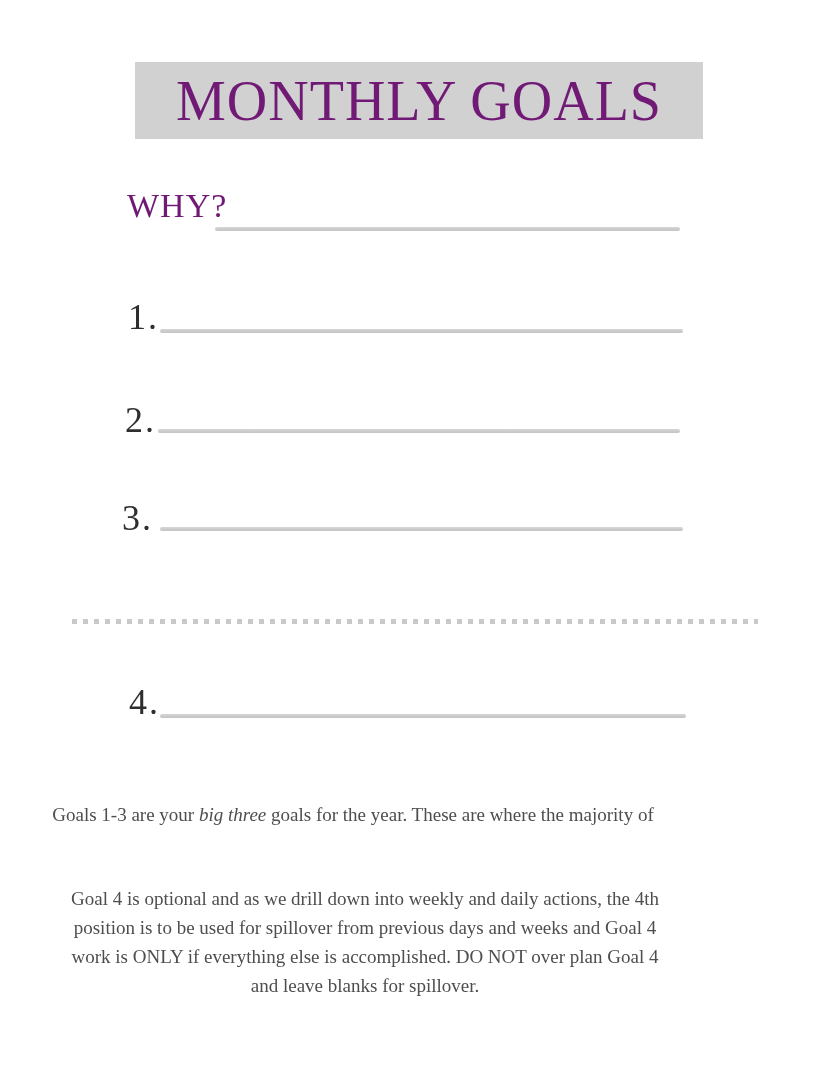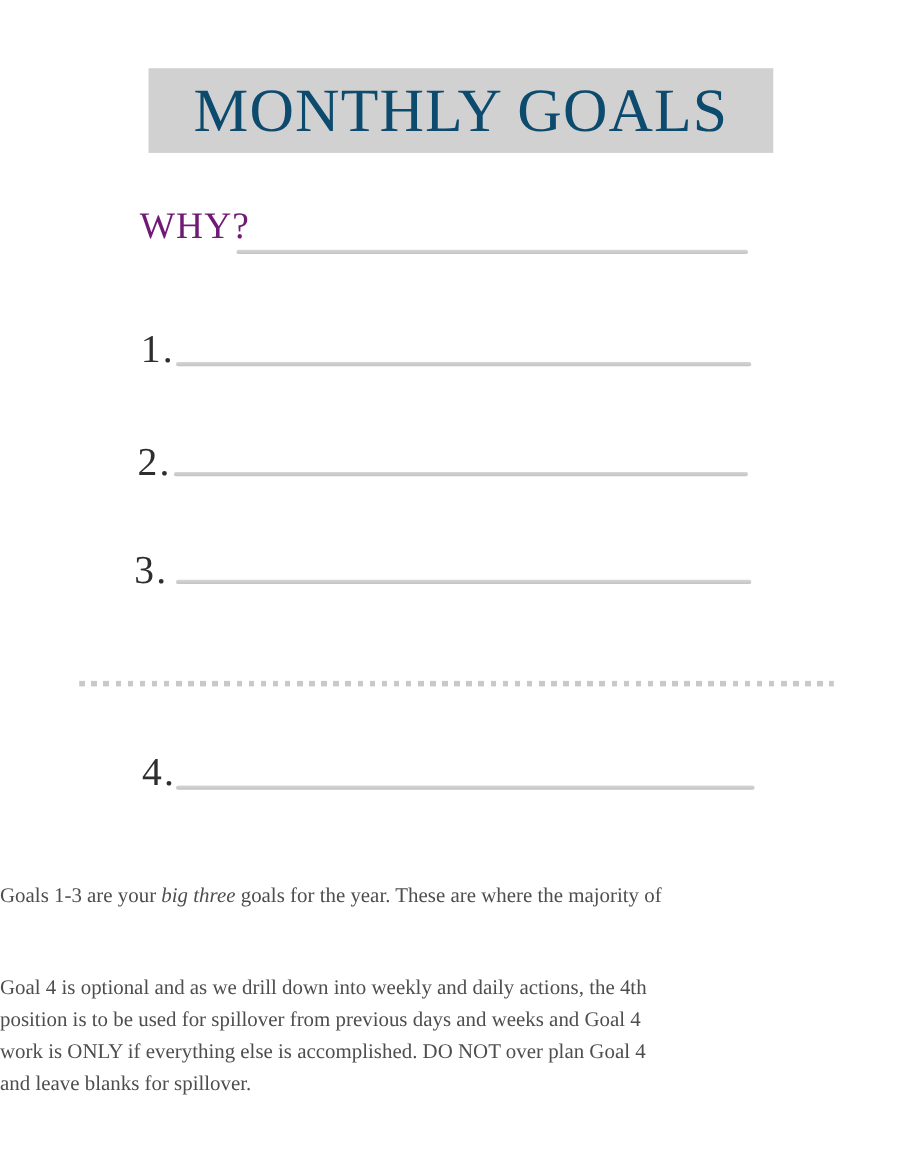--- a/index.html
+++ b/index.html
@@ -23,21 +23,21 @@
     height: 77px;
     background: #d1d1d1;
     display: flex;
     align-items: center;
     justify-content: center;
   }
   .title {
     font-size: 56px;
     font-weight: 400;
     letter-spacing: 1px;
-    color: #0c4a6e;
+    color: #701a75;
     white-space: nowrap;
     line-height: 1;
   }
   .why-label {
     position: absolute;
     left: 127px;
     top: 189px;
     font-size: 34px;
     letter-spacing: 1px;
     color: #701a75;
@@ -72,28 +72,29 @@
     left: 72px;
     top: 619px;
     width: 686px;
     height: 5px;
     background: repeating-linear-gradient(90deg, #c9c9c9 0 5px, transparent 5px 11px);
   }
   .note {
     position: absolute;
     left: 0;
     width: 706px;
+    text-align: center;
     font-size: 19px;
     line-height: 29px;
     color: #4e4e4e;
     margin: 0;
   }
   .note em { font-style: italic; }
   .note-1 { top: 800px; }
-  .note-2 { top: 884px; white-space: pre-line; }
+  .note-2 { top: 884px; white-space: pre-line; padding-left: 12px; }
 </style>
 </head>
 <body>
 
 <div class="page">
 
   <div class="banner">
     <div class="title">MONTHLY GOALS</div>
   </div>
 

